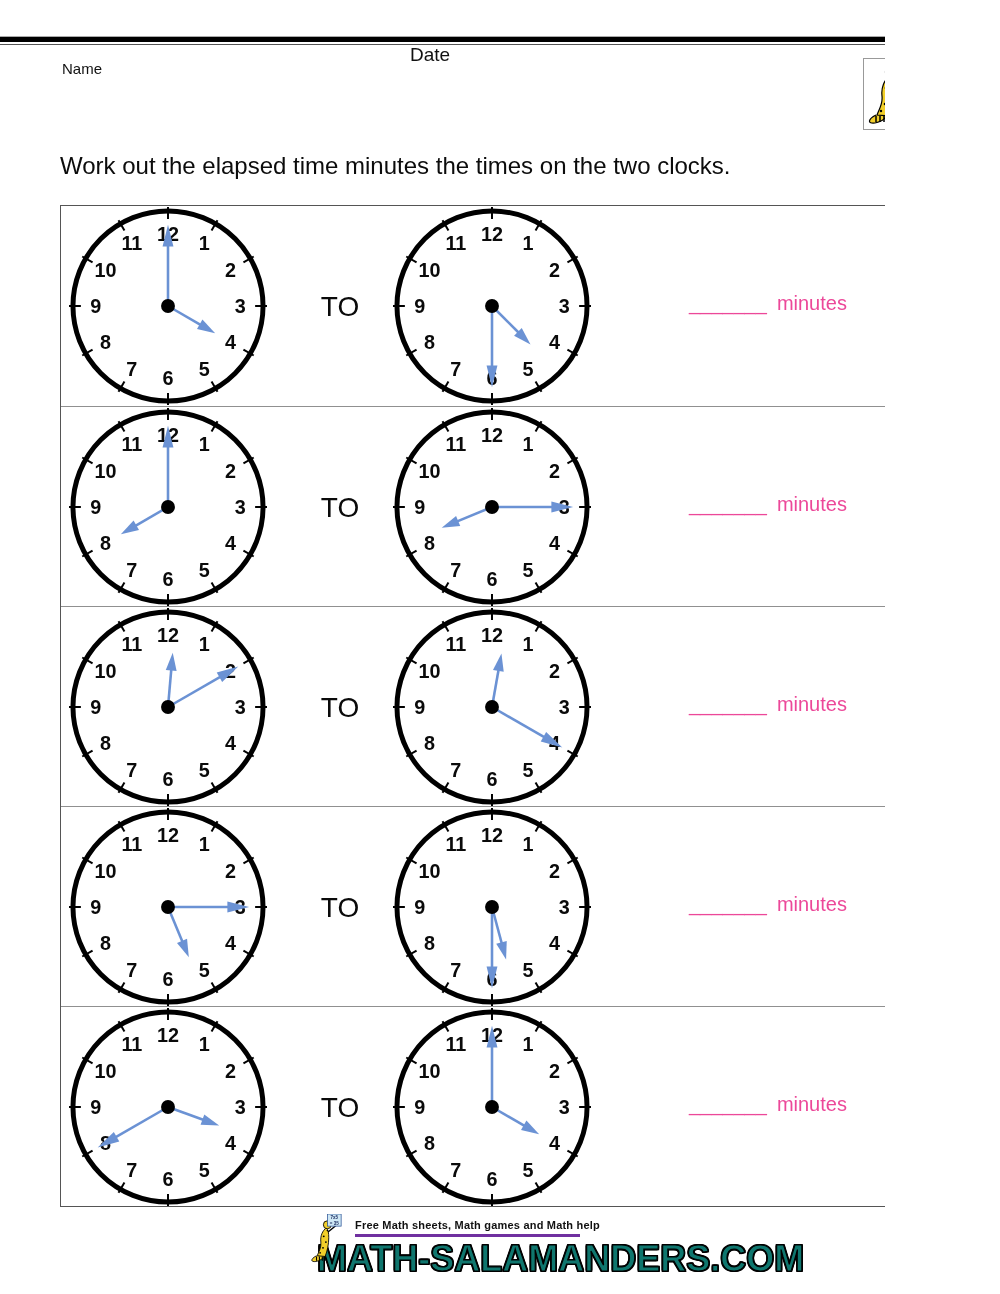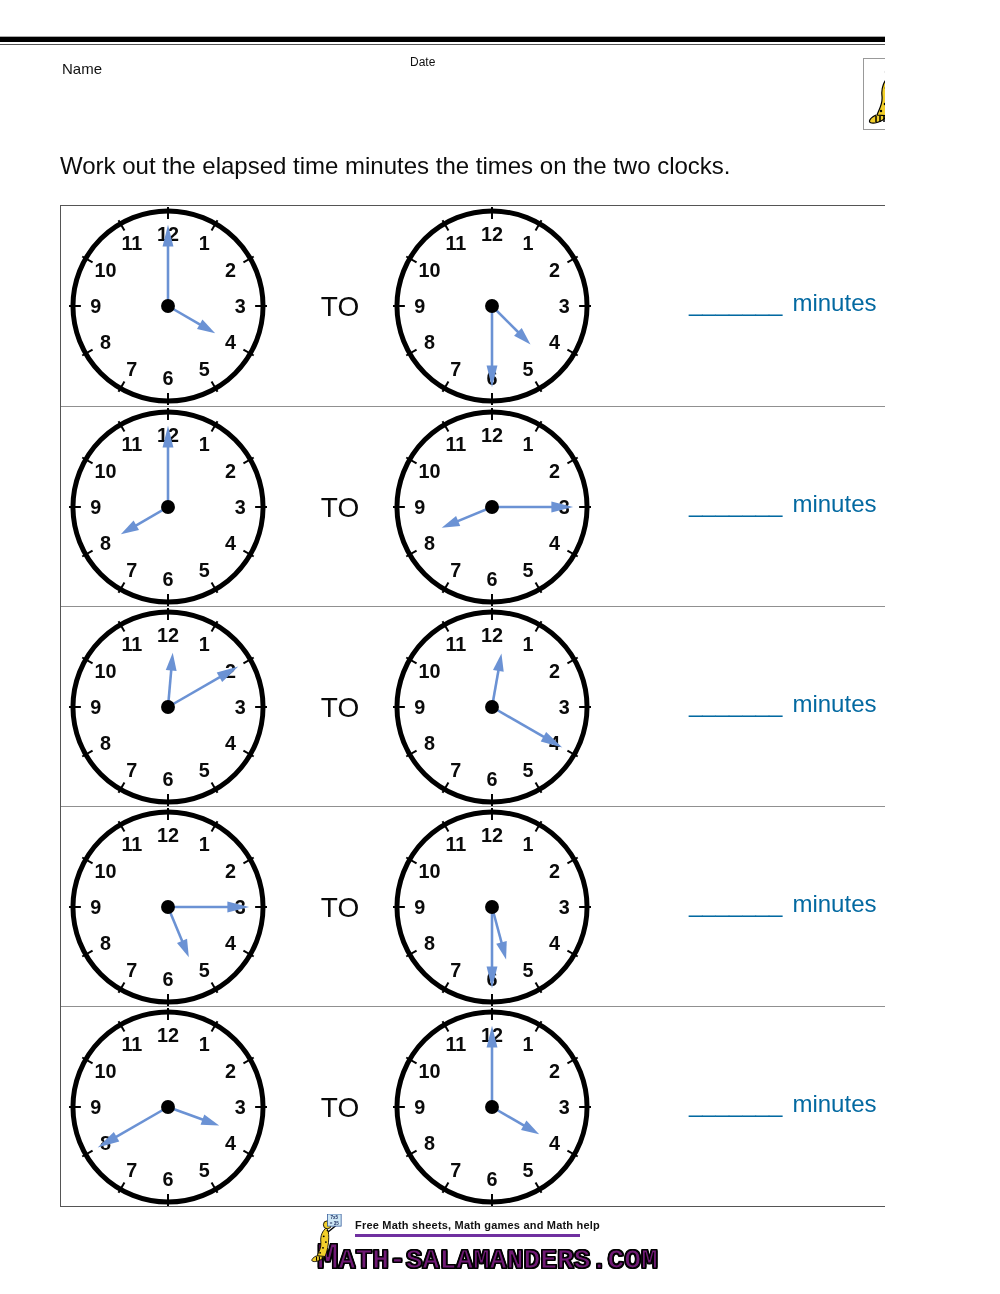--- a/index.html
+++ b/index.html
@@ -8,21 +8,21 @@
     font-family:"Liberation Sans",sans-serif;color:#111;overflow:hidden;
   }
   
   .top-bar{position:absolute;top:36px;left:0;width:100%;}
   .top-bar .l1{height:1px;background:#aaa;}
   .top-bar .l2{height:5px;background:#000;}
   .top-bar .l3{height:2px;background:#fff;}
   .top-bar .l4{height:1px;background:#555;}
 
   .name-label{position:absolute;left:62px;top:60px;font-size:15px;}
-  .date-label{position:absolute;left:410px;top:55px;font-size:12px;}
+  .date-label{position:absolute;left:410px;top:44px;font-size:19px;}
 
   .logo-box{position:absolute;left:863px;top:58px;width:78px;height:72px;
     border:1px solid #999;background:#fff;box-sizing:border-box;}
   .logo-board{fill:#cfe8f5;stroke:#2f5597;stroke-width:1.5;}
   .board-text{font:bold 10px "Liberation Sans",sans-serif;fill:#1a2a5e;text-anchor:middle;}
   .board-text-sm{font:bold 6px "Liberation Sans",sans-serif;fill:#1a2a5e;text-anchor:middle;}
 
   .page-title{position:absolute;left:60px;top:104px;
     font-family:"Liberation Serif",serif;font-size:31px;letter-spacing:.5px;
     color:var(--title-blue,#3b6ba5);}
@@ -39,37 +39,37 @@
   .face{fill:#fff;stroke:#000;stroke-width:5;}
   .ticks line{stroke:#000;stroke-width:2;}
   .numbers text{font:bold 20px "Liberation Sans",sans-serif;fill:#0a0a0a;
     text-anchor:middle;dominant-baseline:central;}
   .hand line{stroke:var(--hand-blue,#6b92d4);stroke-width:2.6;}
   .hand polygon{fill:var(--hand-blue,#6b92d4);}
   .pin{fill:#000;}
 
   .to-label{position:absolute;left:249px;top:86px;width:60px;text-align:center;
     font-size:28px;line-height:30px;color:#0a0a0a;}
-  .answer{position:absolute;left:628px;top:80px;font-size:24px;line-height:34px;
-    white-space:nowrap;color:#0369a1;}
+  .answer{position:absolute;left:628px;top:80px;font-size:20px;line-height:34px;
+    white-space:nowrap;color:#ec4899;}
   .answer-blank{letter-spacing:0;}
   .answer-unit{margin-left:10px;}
 
   .footer{position:absolute;top:1214px;left:0;width:100%;
     display:flex;justify-content:center;}
   .footer-inner{position:relative;width:275px;}
   .f-icon{position:absolute;left:0;top:0;}
   .f-tagline{margin-left:50px;font-size:11px;font-weight:bold;color:#111;
     white-space:nowrap;letter-spacing:.2px;padding-top:5px;}
   .f-rule{margin-left:50px;margin-top:3px;height:3px;width:225px;
     background:var(--purple,#7030a0);}
-  .f-site{margin-left:12px;margin-top:1px;font-weight:700;font-size:28px;
-    white-space:nowrap;color:#701a75;-webkit-text-stroke:1.2px #000;
+  .f-site{margin-left:12px;margin-top:1px;font-weight:700;font-size:36px;
+    white-space:nowrap;color:#0f766e;-webkit-text-stroke:1.2px #000;
     text-shadow:1px 1px 0 #000,-1px -1px 0 #000,1px -1px 0 #000,-1px 1px 0 #000,
-      0 1px 0 #000,0 -1px 0 #000,1px 0 0 #000,-1px 0 0 #000;font-family:Liberation Mono, monospace;}
+      0 1px 0 #000,0 -1px 0 #000,1px 0 0 #000,-1px 0 0 #000;}
   .f-site::first-letter{font-size:36px;}
 
   .sal-fill{fill:var(--sal-yellow,#f2cf2a);stroke:#000;stroke-width:1.2;}
 </style>
 </head>
 <body>
 
 <svg width="0" height="0" style="position:absolute" aria-hidden="true">
   <defs>
     <g id="salamander">

